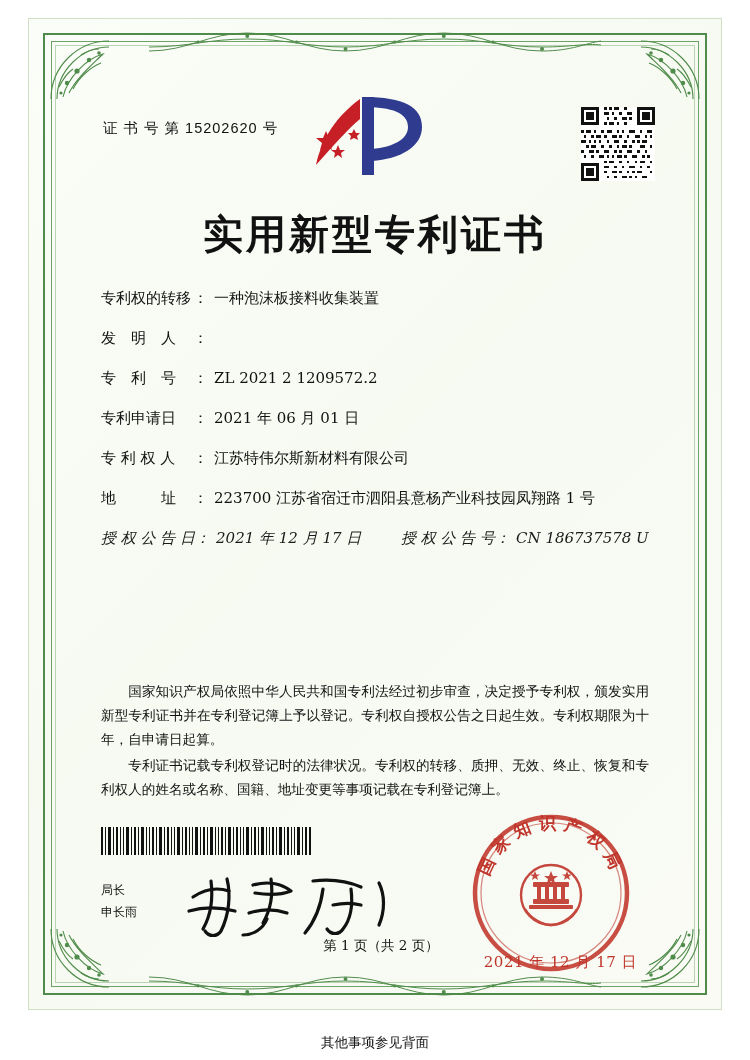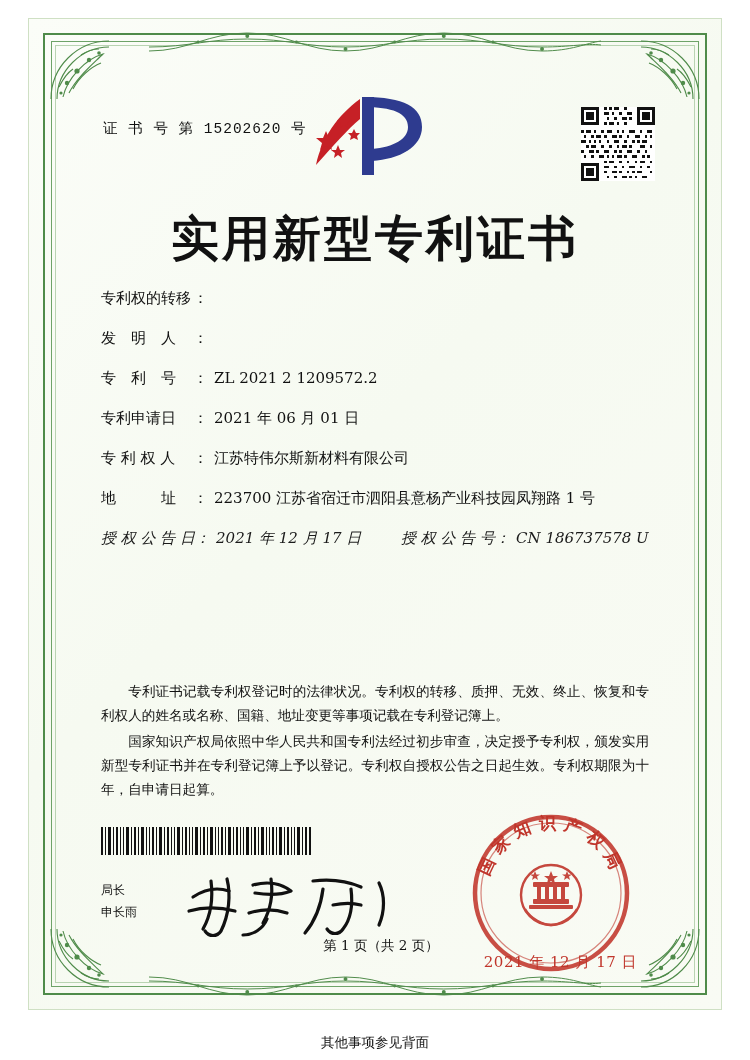--- a/index.html
+++ b/index.html
@@ -70,21 +70,21 @@
     position: absolute;
     left: 44px; top: 48px; right: 44px; bottom: 44px;
   }
 
   .cert-no {
     position: absolute;
     left: 30px; top: 52px;
     font-size: 14.5px;
     letter-spacing: 1px;
     color: #111;
-    font-family: Liberation Mono, monospace;
+    font-family: Liberation Sans, sans-serif;
   }
 
   
   .logo {
     position: absolute;
     left: 50%;
     transform: translateX(-50%);
     top: 22px;
     width: 150px;
     height: 100px;
@@ -97,21 +97,21 @@
     right: 22px; top: 40px;
     width: 74px; height: 74px;
   }
   .qr svg { width: 100%; height: 100%; display: block; }
 
   .title {
     position: absolute;
     top: 140px;
     left: 0; right: 0;
     text-align: center;
-    font-size: 48px;
+    font-size: 40px;
     font-weight: bold;
     letter-spacing: 3px;
     color: #111;
     font-family: "DejaVu Serif", "Liberation Serif", serif;
   }
 
   .fields {
     position: absolute;
     top: 222px;
     left: 28px;
@@ -491,20 +491,21 @@
         </g>
       </svg>
     </div>
 
     <div class="title">实用新型专利证书</div>
 
     <div class="fields">
       <div class="field-row">
         <span class="field-label">专利权的转移</span>
         <span class="field-colon">：</span>
+        <span class="field-value">一种泡沫板接料收集装置</span>
       </div>
       <div class="field-row">
         <span class="field-label">发　明　人</span>
         <span class="field-colon">：</span>
       </div>
       <div class="field-row">
         <span class="field-label">专　利　号</span>
         <span class="field-colon">：</span>
         <span class="field-value">ZL 2021 2 1209572.2</span>
       </div>
@@ -532,22 +533,22 @@
         </span>
         <span class="half">
           <span>授 权 公 告 号</span>
           <span class="field-colon">：</span>
           <span>CN 186737578 U</span>
         </span>
       </div>
     </div>
 
     <div class="paragraphs">
+      <p>国家知识产权局依照中华人民共和国专利法经过初步审查，决定授予专利权，颁发实用新型专利证书并在专利登记簿上予以登记。专利权自授权公告之日起生效。专利权期限为十年，自申请日起算。</p>
       <p>专利证书记载专利权登记时的法律状况。专利权的转移、质押、无效、终止、恢复和专利权人的姓名或名称、国籍、地址变更等事项记载在专利登记簿上。</p>
-      <p>国家知识产权局依照中华人民共和国专利法经过初步审查，决定授予专利权，颁发实用新型专利证书并在专利登记簿上予以登记。专利权自授权公告之日起生效。专利权期限为十年，自申请日起算。</p>
     </div>
 
     <div class="barcode">
       <svg viewBox="0 0 212 28" preserveAspectRatio="none" xmlns="http://www.w3.org/2000/svg">
         <g fill="#111">
           <rect x="0" y="0" width="2" height="28"></rect>
             <rect x="4" y="0" width="1" height="28"></rect>
           <rect x="7" y="0" width="3" height="28"></rect>
             <rect x="12" y="0" width="1" height="28"></rect>
           <rect x="15" y="0" width="2" height="28"></rect>

